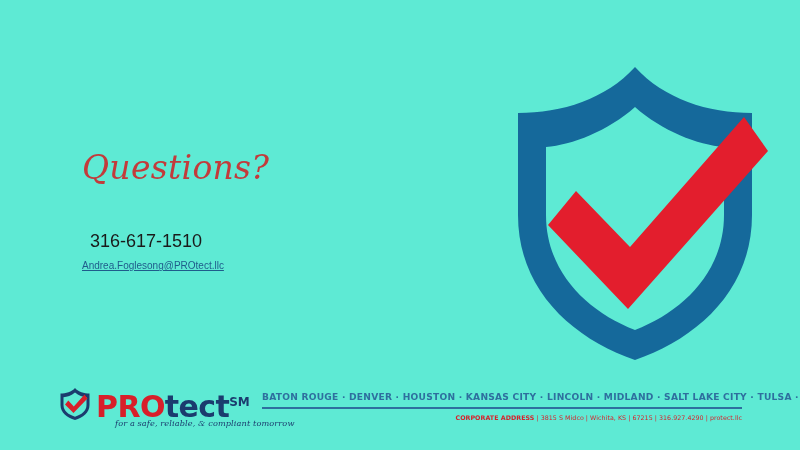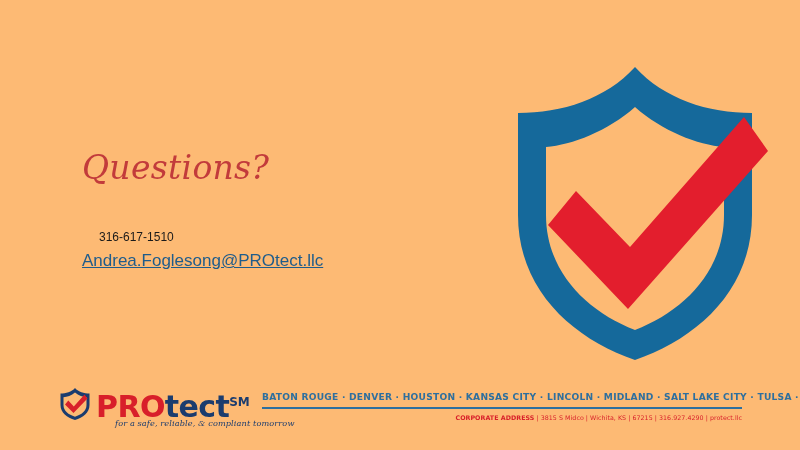--- a/index.html
+++ b/index.html
@@ -12,21 +12,21 @@
     height: 450px;
     position: relative;
     overflow: hidden;
     font-family: "Liberation Sans", sans-serif;
     -webkit-font-smoothing: antialiased;
   }
 
   .slide {
     position: absolute;
     inset: 0;
-    background: #fdba74;
+    background: #5eead4;
   }
 
   
   .content-block {
     position: absolute;
     left: 82px;
     top: 150px;
     width: 330px;
   }
 
@@ -46,30 +46,30 @@
     font-weight: bold;
     font-style: italic;
     font-size: 14.5px;
     color: #1a1a1a;
     line-height: 1.45;
     margin: 0;
   }
 
   .contact-phone {
     font-family: "Liberation Sans", sans-serif;
-    font-size: 12px;
+    font-size: 18px;
     color: #1a1a1a;
     line-height: 1.5;
-    margin: 2px 0 0 17px;
+    margin: 2px 0 0 8px;
   }
 
   .contact-email {
     display: inline-block;
     font-family: "Liberation Sans", sans-serif;
-    font-size: 17px;
+    font-size: 10px;
     color: #1F5C8B;
     text-decoration: underline;
     line-height: 1.5;
     margin: 2px 0 0 0;
     cursor: pointer;
   }
 
   
   .hero-graphic {
     position: absolute;

